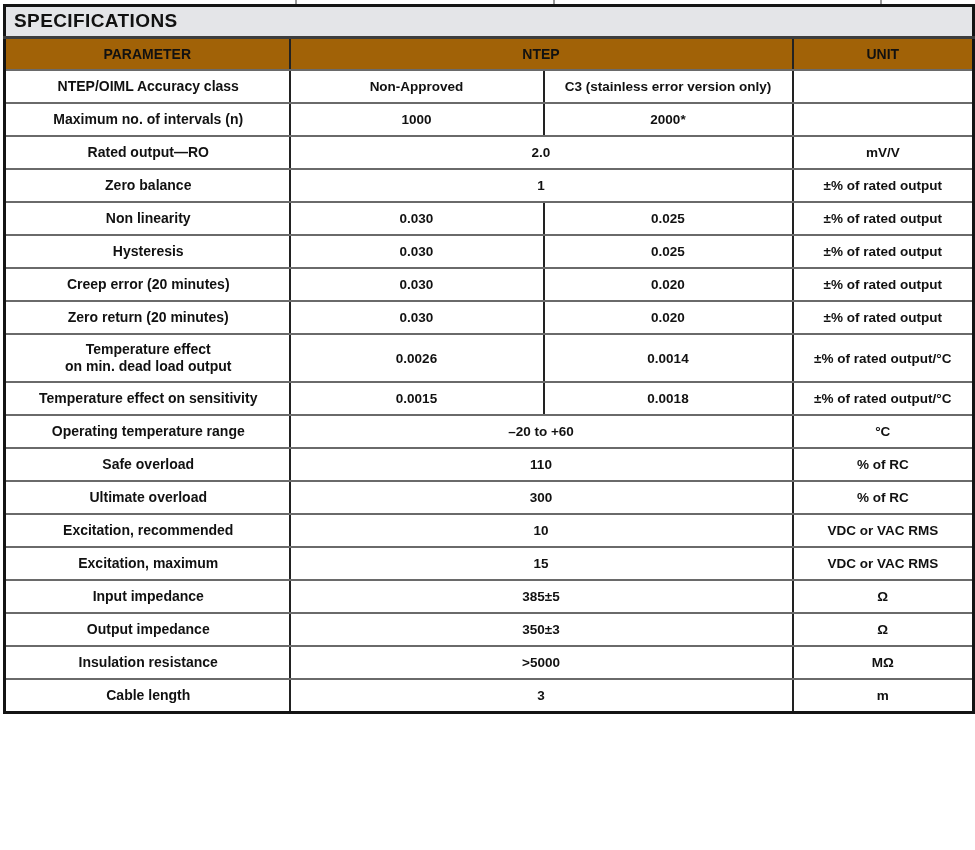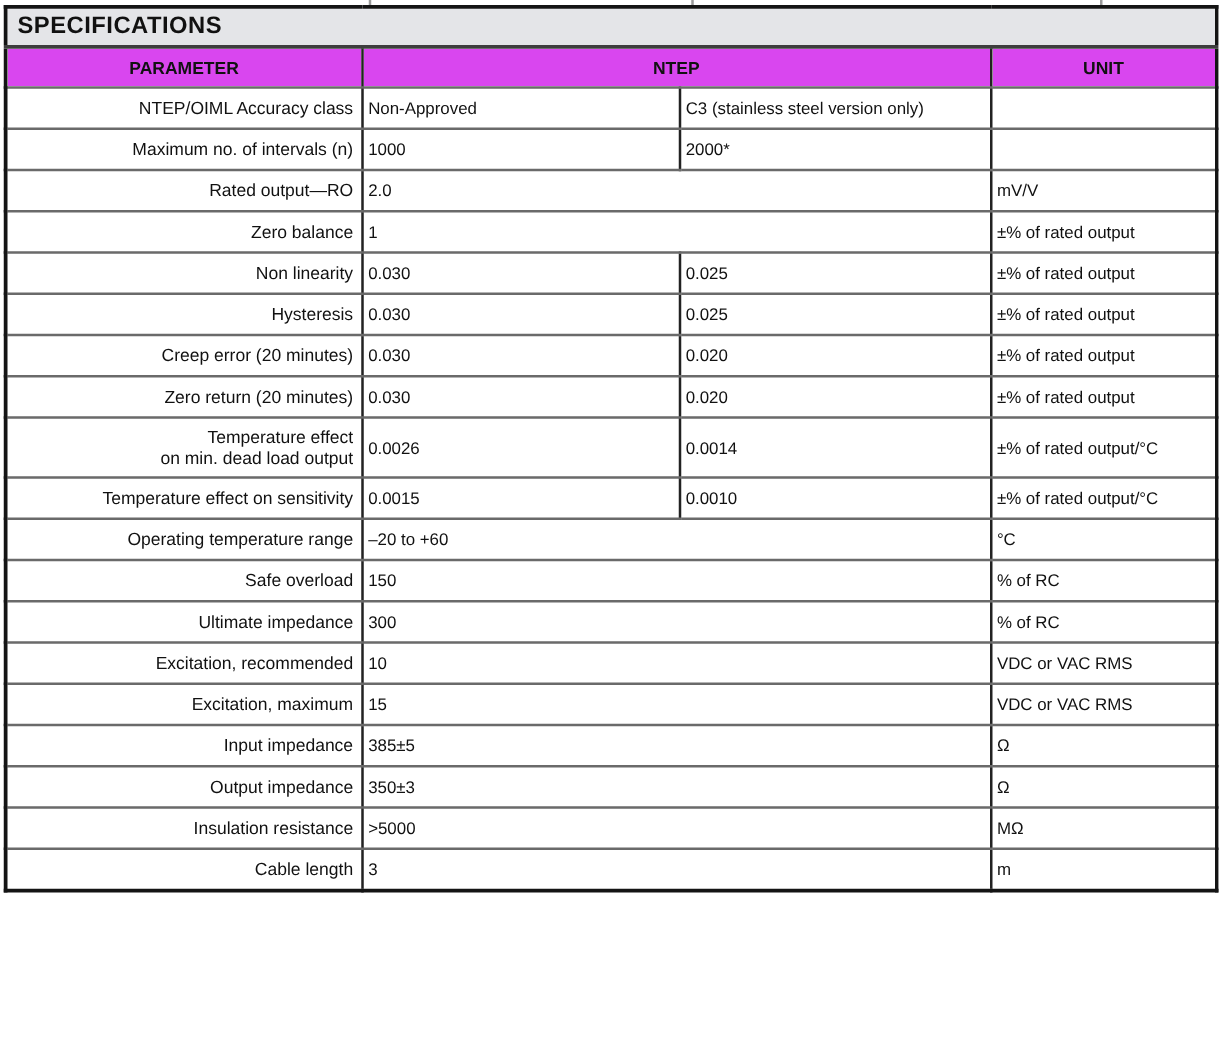--- a/index.html
+++ b/index.html
@@ -52,34 +52,35 @@
     height: 26px;
     padding: 1px 8px 2px 8px;
     border-bottom: 3px solid #3d3d3d;
   }
   th.col-head {
     height: 26px;
     font-size: 14px;
     font-weight: bold;
     text-align: center;
     padding: 2px 4px;
-    background: #d946ef;
+    background: #a16207;
   }
   td.param {
-    font-weight: normal;
+    font-weight: bold;
     font-size: 14px;
-    text-align: right;
+    text-align: center;
     padding: 2px 6px 2px 8px;
     white-space: pre-line;
     line-height: 1.25;
   }
   td.value, td.unit {
     font-size: 13.5px;
+    text-align: center;
     padding: 2px 4px;
-    font-weight: normal;
+    font-weight: bold;
   }
   tr.row td { height: 27px; }
   tr.row.tall td { height: 42px; }
   sub {
     font-size: 0.62em;
     line-height: 0;
   }
 </style>
 </head>
 <body>
@@ -103,21 +104,21 @@
       <tr>
         <th class="col-head">PARAMETER</th>
         <th class="col-head" colspan="2">NTEP</th>
         <th class="col-head">UNIT</th>
       </tr>
     </thead>
     <tbody>
         <tr class="row">
           <td class="param fmt">NTEP/OIML Accuracy class</td>
           <td class="value fmt">Non-Approved</td>
-          <td class="value fmt">C3 (stainless steel version only)</td>
+          <td class="value fmt">C3 (stainless error version only)</td>
           <td class="unit"></td>
         </tr>
         <tr class="row">
           <td class="param fmt">Maximum no. of intervals (n)</td>
           <td class="value fmt">1000</td>
           <td class="value fmt">2000*</td>
           <td class="unit"></td>
         </tr>
         <tr class="row">
           <td class="param fmt">Rated output—RO</td>
@@ -156,35 +157,35 @@
         <tr class="row tall">
           <td class="param fmt">Temperature effect
 on min. dead load output</td>
           <td class="value fmt">0.0026</td>
           <td class="value fmt">0.0014</td>
           <td class="unit">±% of rated output/°C</td>
         </tr>
         <tr class="row">
           <td class="param fmt">Temperature effect on sensitivity</td>
           <td class="value fmt">0.0015</td>
-          <td class="value fmt">0.0010</td>
+          <td class="value fmt">0.0018</td>
           <td class="unit">±% of rated output/°C</td>
         </tr>
         <tr class="row">
           <td class="param fmt">Operating temperature range</td>
           <td class="value fmt" colspan="2">–20 to +60</td>
           <td class="unit">°C</td>
         </tr>
         <tr class="row">
           <td class="param fmt">Safe overload</td>
-          <td class="value fmt" colspan="2">150</td>
+          <td class="value fmt" colspan="2">110</td>
           <td class="unit">% of RC</td>
         </tr>
         <tr class="row">
-          <td class="param fmt">Ultimate impedance</td>
+          <td class="param fmt">Ultimate overload</td>
           <td class="value fmt" colspan="2">300</td>
           <td class="unit">% of RC</td>
         </tr>
         <tr class="row">
           <td class="param fmt">Excitation, recommended</td>
           <td class="value fmt" colspan="2">10</td>
           <td class="unit">VDC or VAC RMS</td>
         </tr>
         <tr class="row">
           <td class="param fmt">Excitation, maximum</td>

